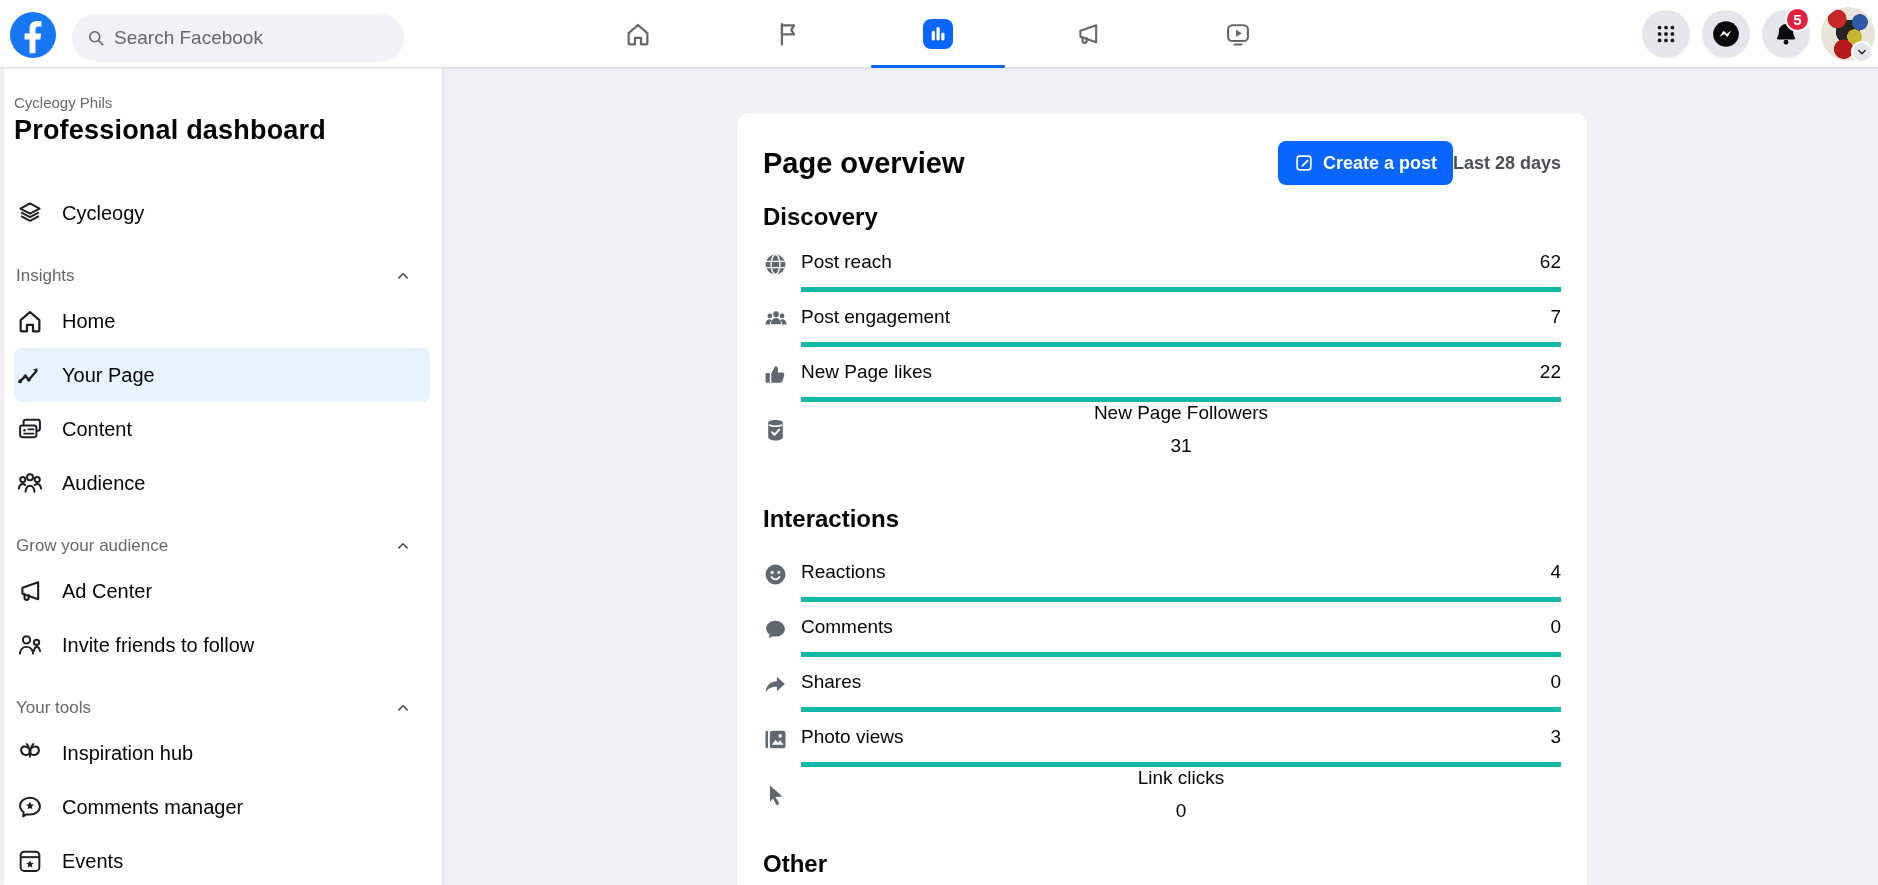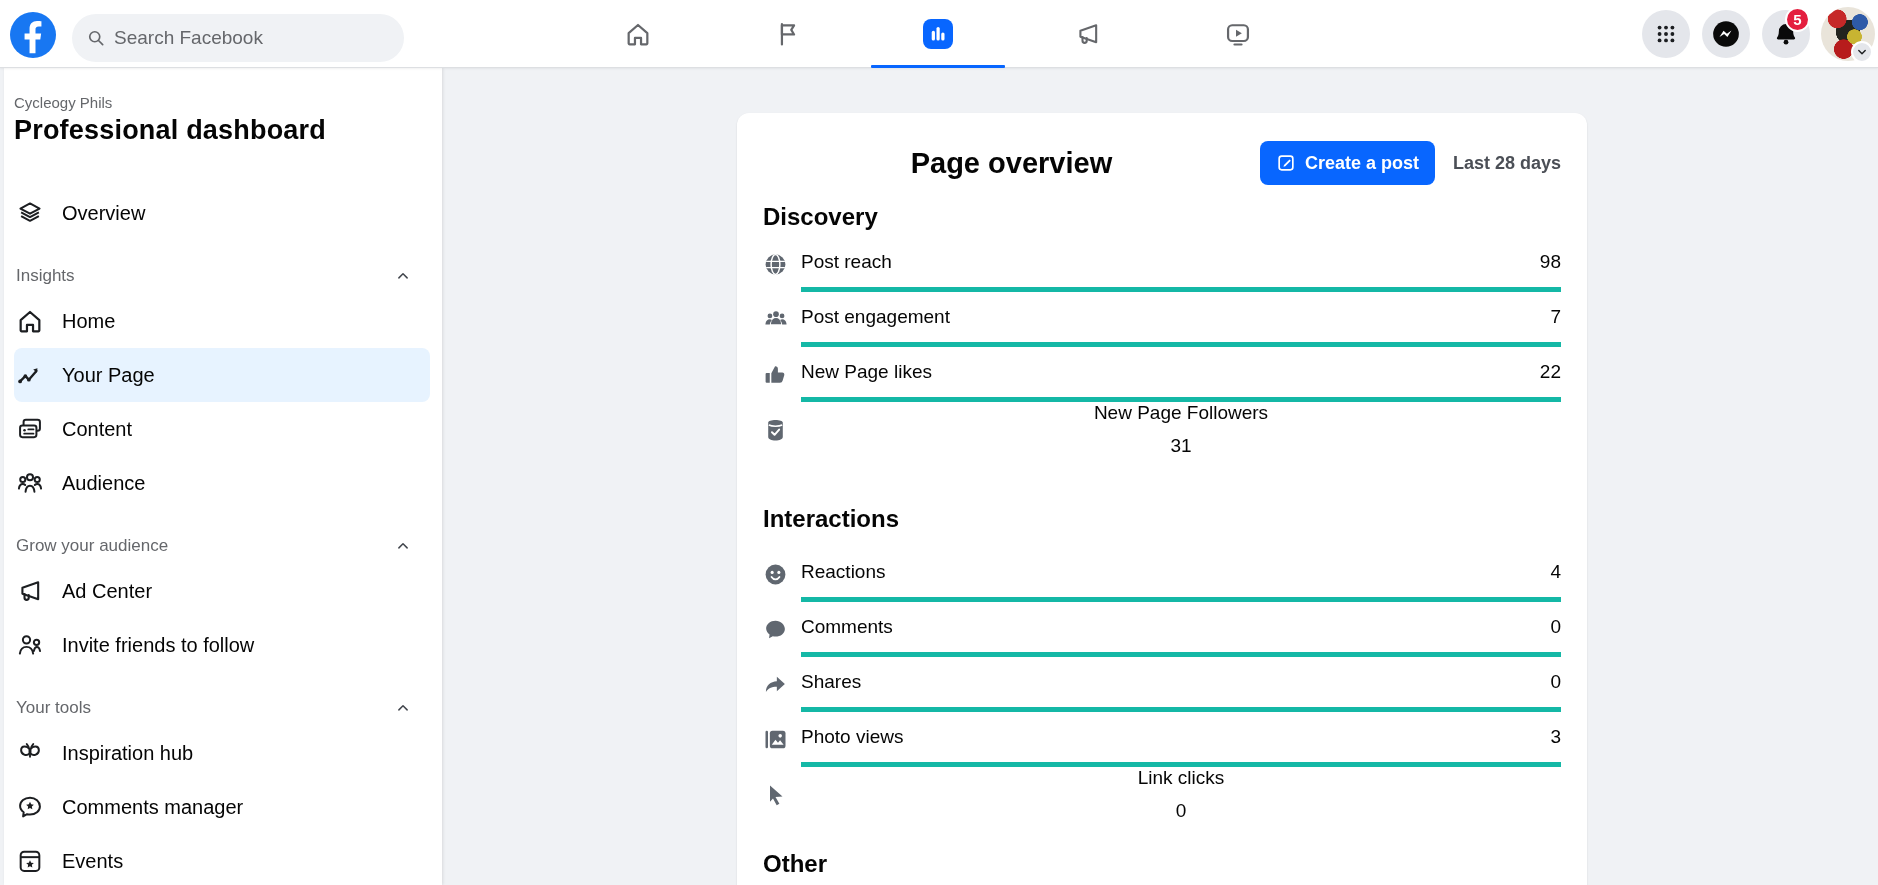--- a/index.html
+++ b/index.html
@@ -107,28 +107,28 @@
   .group-header svg { color:#42464d; }
 
   
   .card {
     position:absolute; left:737px; top:113px; width:850px; height:940px;
     background:#fff; border-radius:12px;
     box-shadow:0 1px 2px rgba(0,0,0,.12);
     padding:26px 26px 0 26px;
   }
   .card-head { display:flex; align-items:center; height:48px; }
-  .card-title { font-size:29px; font-weight:bold; flex:1;text-align:center; }
+  .card-title { font-size:29px; font-weight:bold; flex:1; }
   .create-btn {
     height:44px; background:#0866ff; color:#fff; border:none;
     border-radius:8px; padding:0 16px; display:flex; align-items:center;
     gap:9px; font-family:"Liberation Sans", sans-serif;
     font-size:18px; font-weight:bold; cursor:pointer;
   }
-  .range-label { margin-left:18px; font-size:18px; font-weight:bold; color:#4b4f56; }
+  .range-label { font-size:18px; font-weight:bold; color:#4b4f56; }
 
   .section-title { margin-top:16px; font-size:24px; font-weight:bold; height:30px; }
   .section-title.tight { margin-top:48px; }
   .rows { margin-top:4px; }
   .row { display:flex; align-items:center; height:55px; }
   .ricon { width:38px; flex:0 0 38px; color:#606770; display:flex; align-items:center; }
   .rbody {
     flex:1; height:100%; display:flex; align-items:center;
     justify-content:space-between; border-bottom:5px solid #14b8a6;
   }
@@ -364,21 +364,21 @@
 </header>
 
 <aside class="sidebar">
   <div class="page-name">Cycleogy Phils</div>
   <div class="dash-title">Professional dashboard</div>
 
   <div class="side-item first">
     <svg class="icon" width="28" height="28">
         <use href="#i-layers"></use>
       </svg>
-    <span>Overview</span>
+    <span>Cycleogy</span>
   </div>
 
   <div class="group-header">
     <span>Insights</span>
     <svg class="icon" width="18" height="18">
         <use href="#i-chev-up"></use>
       </svg>
   </div>
   <div class="side-item">
     <svg class="icon" width="28" height="28">
@@ -465,21 +465,21 @@
   <h2 class="section-title">Discovery</h2>
   <div class="rows">
     <div class="row">
       <span class="ricon">
           <svg class="icon" width="25" height="25">
             <use href="#i-globe"></use>
           </svg>
         </span>
       <span class="rbody">
           <span class="rlabel">Post reach</span>
-          <span class="rvalue">98</span>
+          <span class="rvalue">62</span>
         </span>
     </div>
     <div class="row">
       <span class="ricon">
           <svg class="icon" width="26" height="26">
             <use href="#i-group"></use>
           </svg>
         </span>
       <span class="rbody">
           <span class="rlabel">Post engagement</span>

